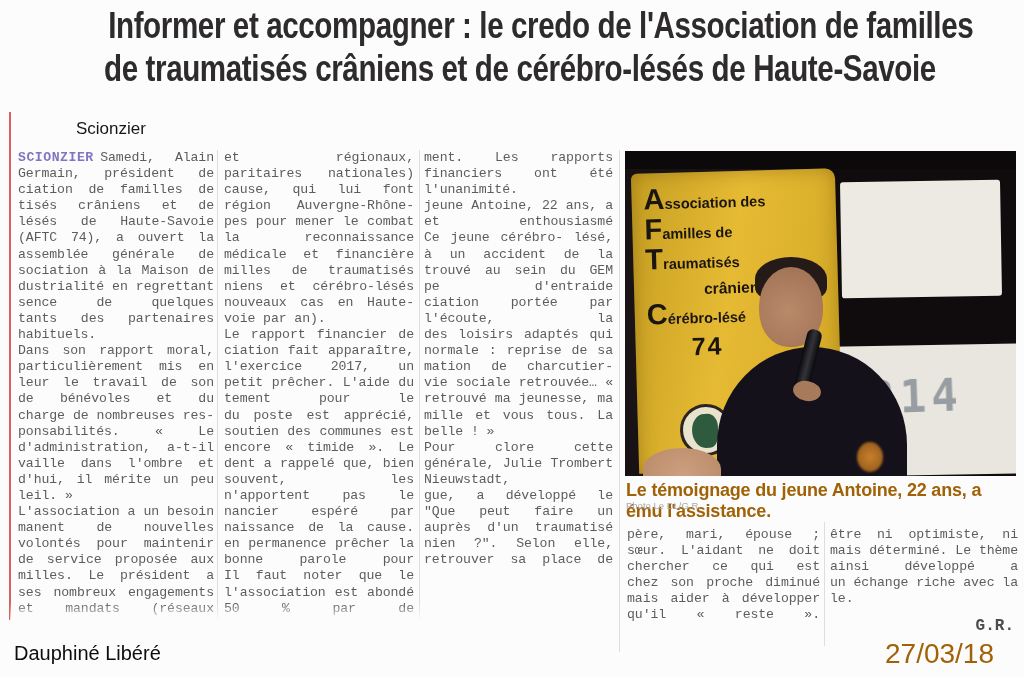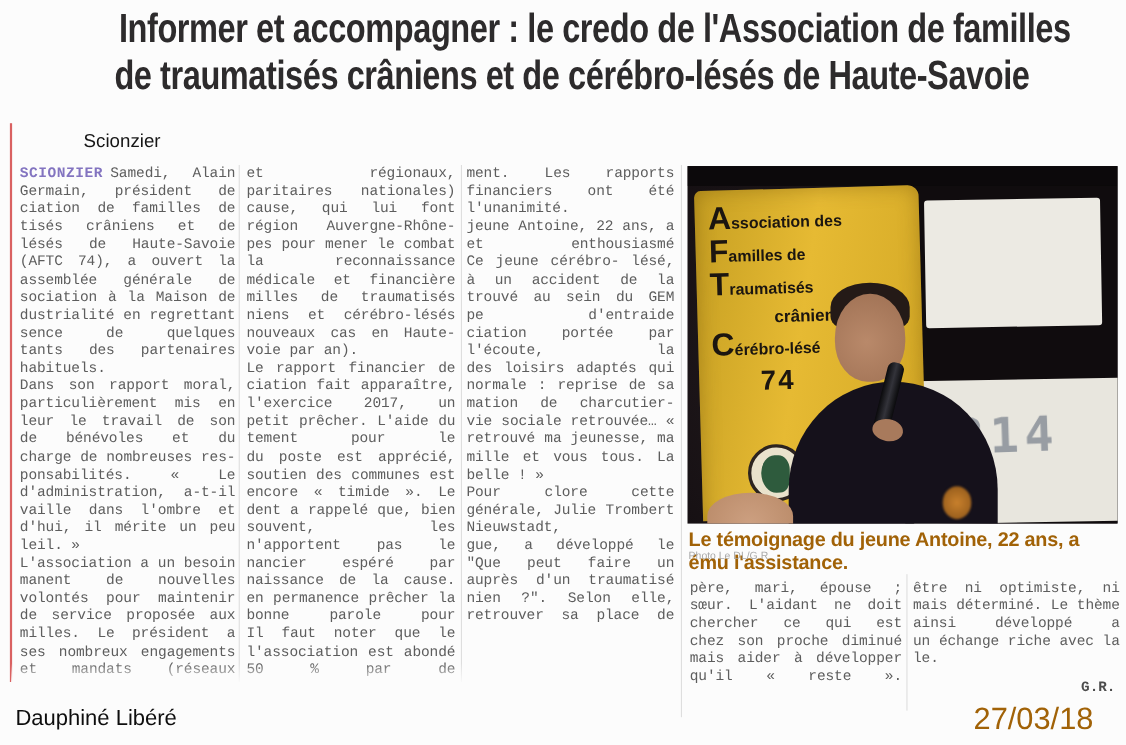--- a/index.html
+++ b/index.html
@@ -20,21 +20,21 @@
   
   .col{position:absolute;top:150px;color:#5d5d5d;font-size:13.2px;font-family:Liberation Mono, monospace;}
   .tl{height:16.1px;line-height:16.1px;overflow:hidden;text-align:justify;text-align-last:justify;letter-spacing:-.1px;}
   .tl.plain{text-align-last:left;}
   .lead{color:#8374c0;font-weight:bold;letter-spacing:.5px;}
   .col1{left:18px;width:196px;}
   .col2{left:224px;width:190px;}
   .col3{left:424px;width:189px;}
   .col4{left:627px;top:527px;width:193px;}
   .col5{left:830px;top:527px;width:188px;}
-  .signature{margin-top:10px;text-align:right;font-weight:bold;font-size:13px;color:#4c4c4c;padding-right:4px;}
+  .signature{margin-top:10px;text-align:right;font-weight:bold;font-size:16px;color:#4c4c4c;padding-right:4px;}
   .rule{position:absolute;width:1px;background:#dedede;}
   .rule1{left:217px;top:150px;height:470px;}
   .rule2{left:419px;top:150px;height:470px;}
   .rule3{left:619px;top:150px;height:502px;}
   .rule4{left:824px;top:522px;height:124px;}
   .fade{position:absolute;left:10px;top:603px;width:608px;height:24px;
         background:linear-gradient(rgba(252,252,252,0),#fcfcfc 80%);}
   
   .photo{position:absolute;left:625px;top:151px;width:391px;height:325px;overflow:hidden;
          background:radial-gradient(circle at 45% 55%,#2a2125 0%,#1c1518 55%,#120d10 100%);}

